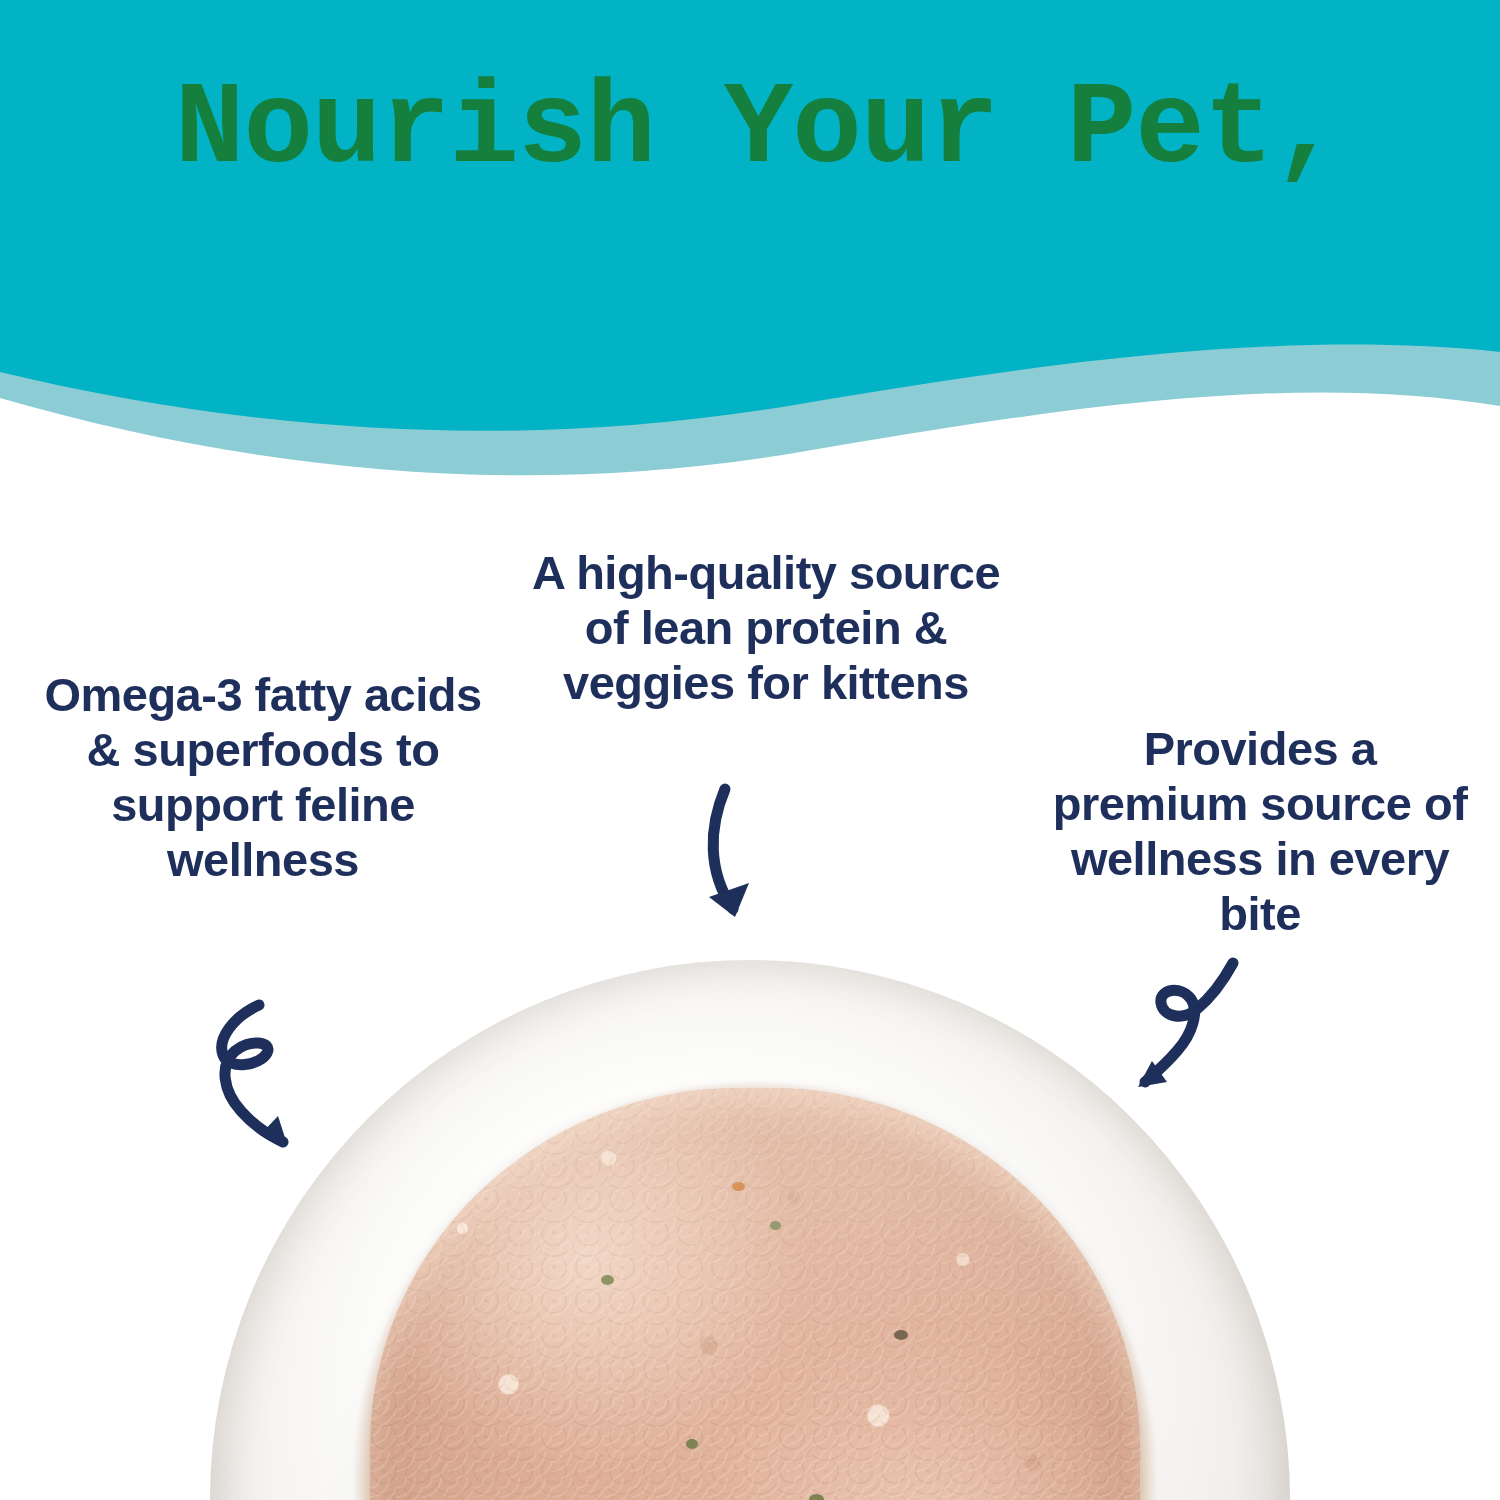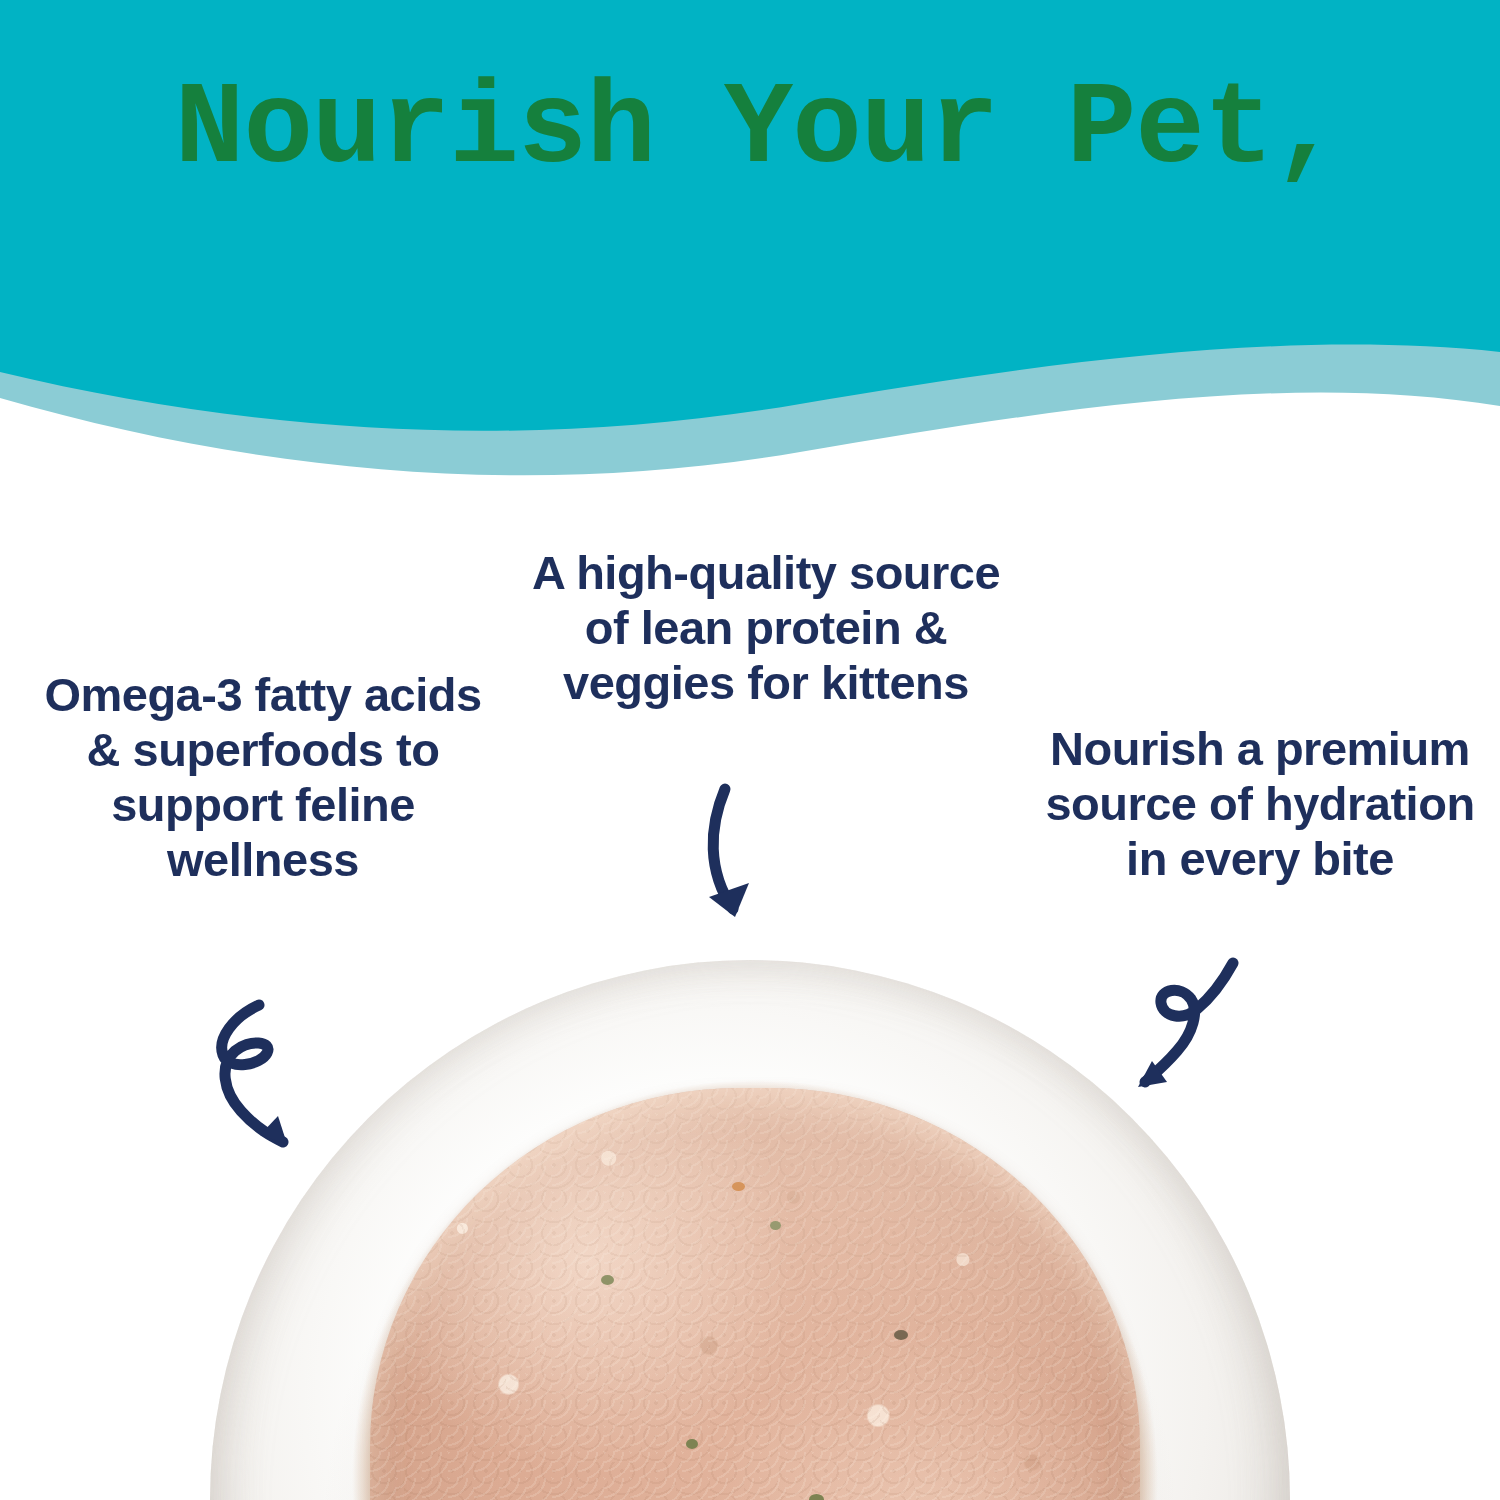--- a/index.html
+++ b/index.html
@@ -257,21 +257,21 @@
 
   <div class="callout callout-mid">A high-quality source of lean protein &amp; veggies for kittens</div>
 
   <svg class="arrow arrow-mid" width="140" height="165" viewBox="0 0 140 165" aria-hidden="true">
     <g fill="none" stroke="#1e2f5c" stroke-width="11" stroke-linecap="round" stroke-linejoin="round">
       <path d="M60,14 C44,52 42,96 68,134"></path>
     </g>
     <path d="M70,142 L44,122 L84,108 Z" fill="#1e2f5c"></path>
   </svg>
 
-  <div class="callout callout-right">Nourish a premium source of hydration in every bite</div>
+  <div class="callout callout-right">Provides a premium source of wellness in every bite</div>
 
   <svg class="arrow arrow-right" width="175" height="155" viewBox="0 0 175 155" aria-hidden="true">
     <g fill="none" stroke="#1e2f5c" stroke-width="11" stroke-linecap="round" stroke-linejoin="round">
       <path d="M128,8 C116,30 104,44 92,54 C78,66 58,62 56,48 C54,34 76,30 86,44 C94,56 88,78 72,96 C60,110 48,120 40,127"></path>
     </g>
     <path d="M33,132 L62,127 L47,106 Z" fill="#1e2f5c"></path>
   </svg>
 
 </div>
 

